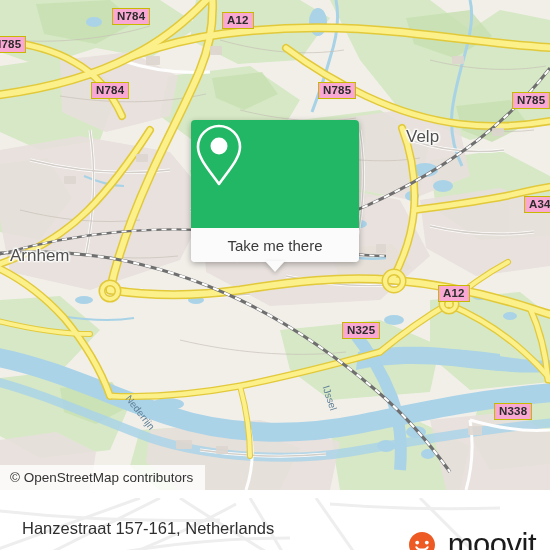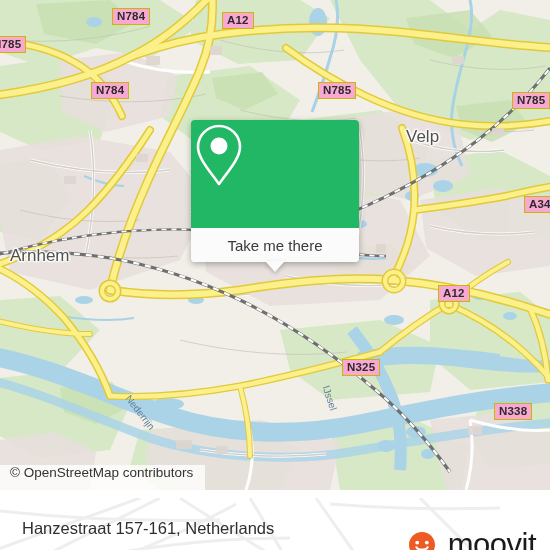--- a/index.html
+++ b/index.html
@@ -89,21 +89,21 @@
     border-top:11px solid #fbfbfb;
     filter:drop-shadow(0 2px 2px rgba(0,0,0,.22));
   }
 
   
   .attrib{
     position:absolute;
     left:0;bottom:0;
     height:25px;
     background:rgba(255,255,255,.80);
-    display:flex;align-items:flex-start;
+    display:flex;align-items:center;
     padding:0 12px 0 10px;
     z-index:30;
   }
   .attrib span{
     font-size:13.5px;color:#333;
     font-family:"Liberation Sans", sans-serif;
   }
 
   
   .footer{
@@ -347,21 +347,21 @@
     </svg>
 
     <div class="shield" style="left:112px;top:8px;">N784</div>
     <div class="shield" style="left:222px;top:12px;">A12</div>
     <div class="shield" style="left:-12px;top:36px;">N785</div>
     <div class="shield" style="left:91px;top:82px;">N784</div>
     <div class="shield" style="left:318px;top:82px;">N785</div>
     <div class="shield" style="left:512px;top:92px;">N785</div>
     <div class="shield" style="left:524px;top:196px;">A348</div>
     <div class="shield" style="left:438px;top:285px;">A12</div>
-    <div class="shield" style="left:342px;top:322px;margin-top:37px;">N325</div>
+    <div class="shield" style="left:342px;top:322px;">N325</div>
     <div class="shield" style="left:494px;top:403px;text-align:center;">N338</div>
 
     <div class="placelabel" style="left:10px;top:246px;">Arnhem</div>
     <div class="placelabel" style="left:406px;top:127px;">Velp</div>
 
     <div class="waterlabel" style="left:132px;top:393px;transform:rotate(52deg);transform-origin:left top;">Nederrijn</div>
     <div class="waterlabel" style="left:331px;top:384px;transform:rotate(72deg);transform-origin:left top;">IJssel</div>
 
     <div class="card">
       <div class="card-top">

